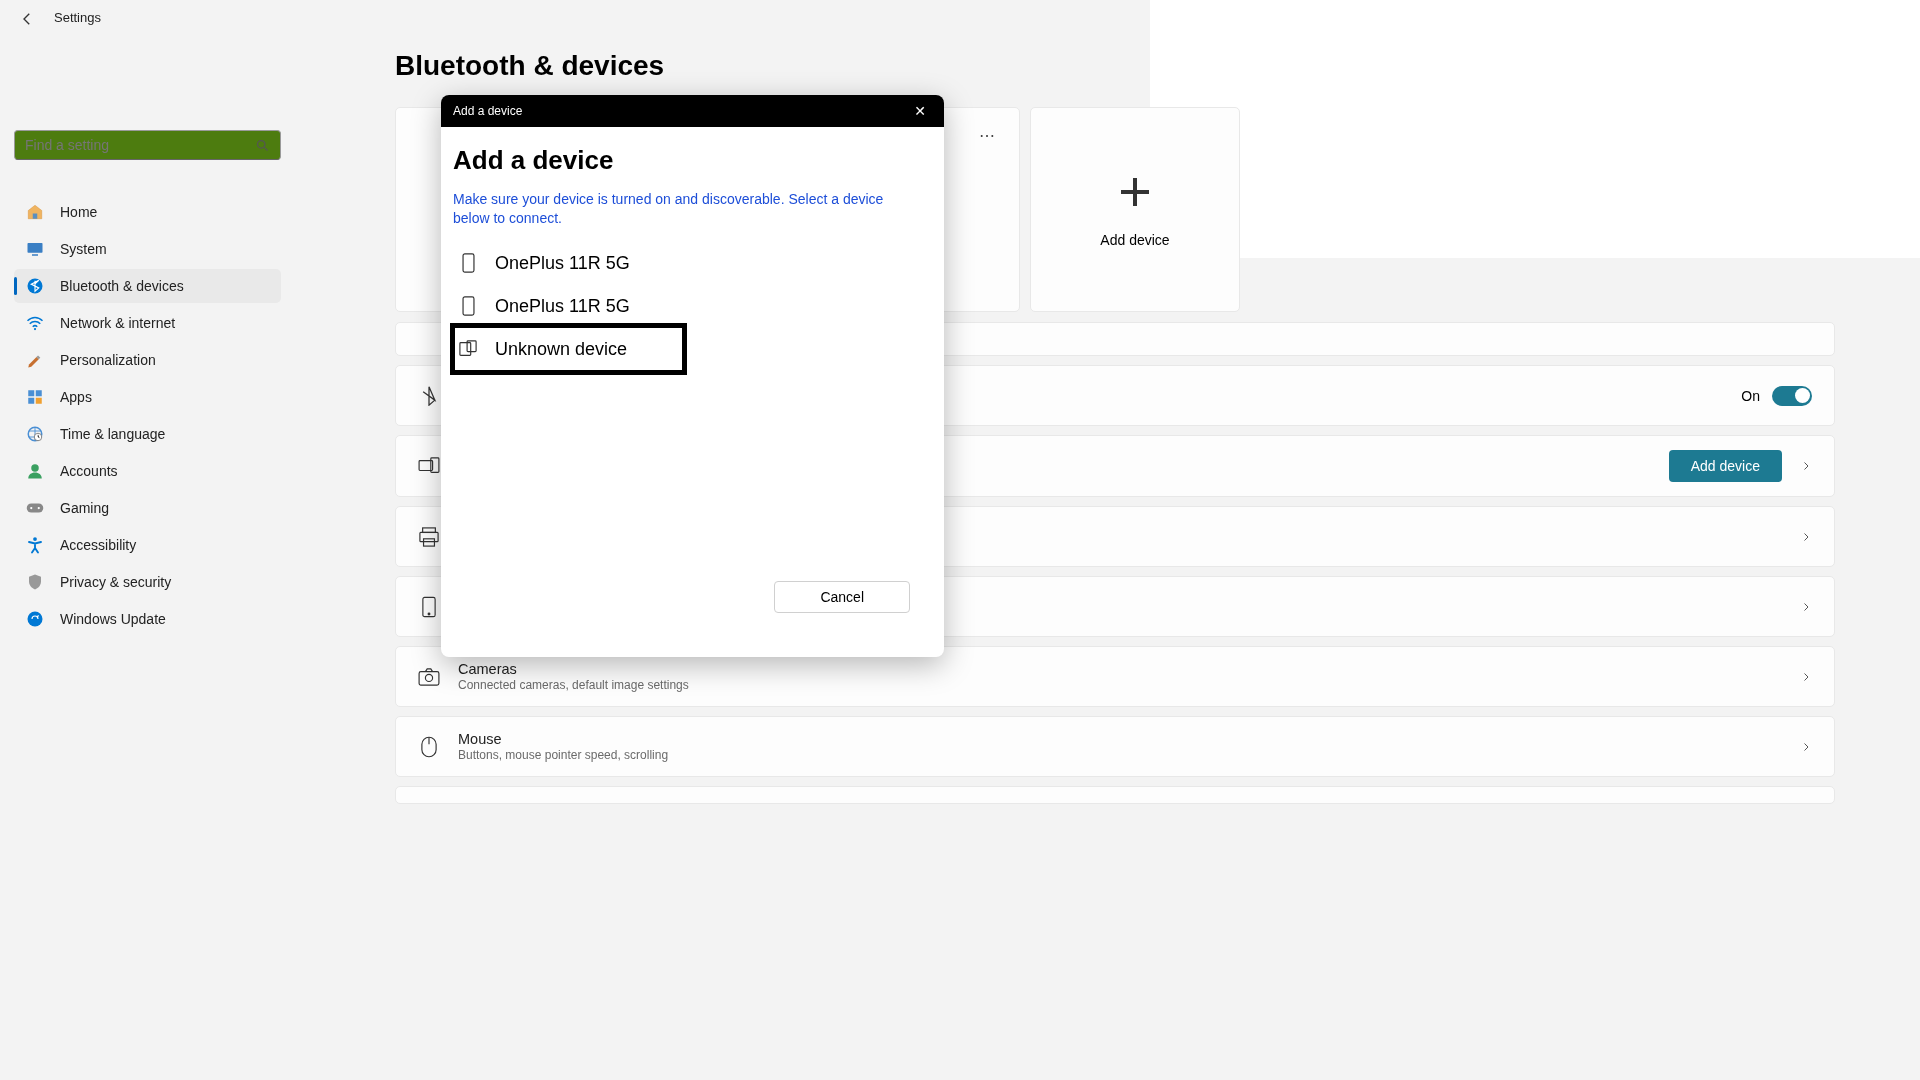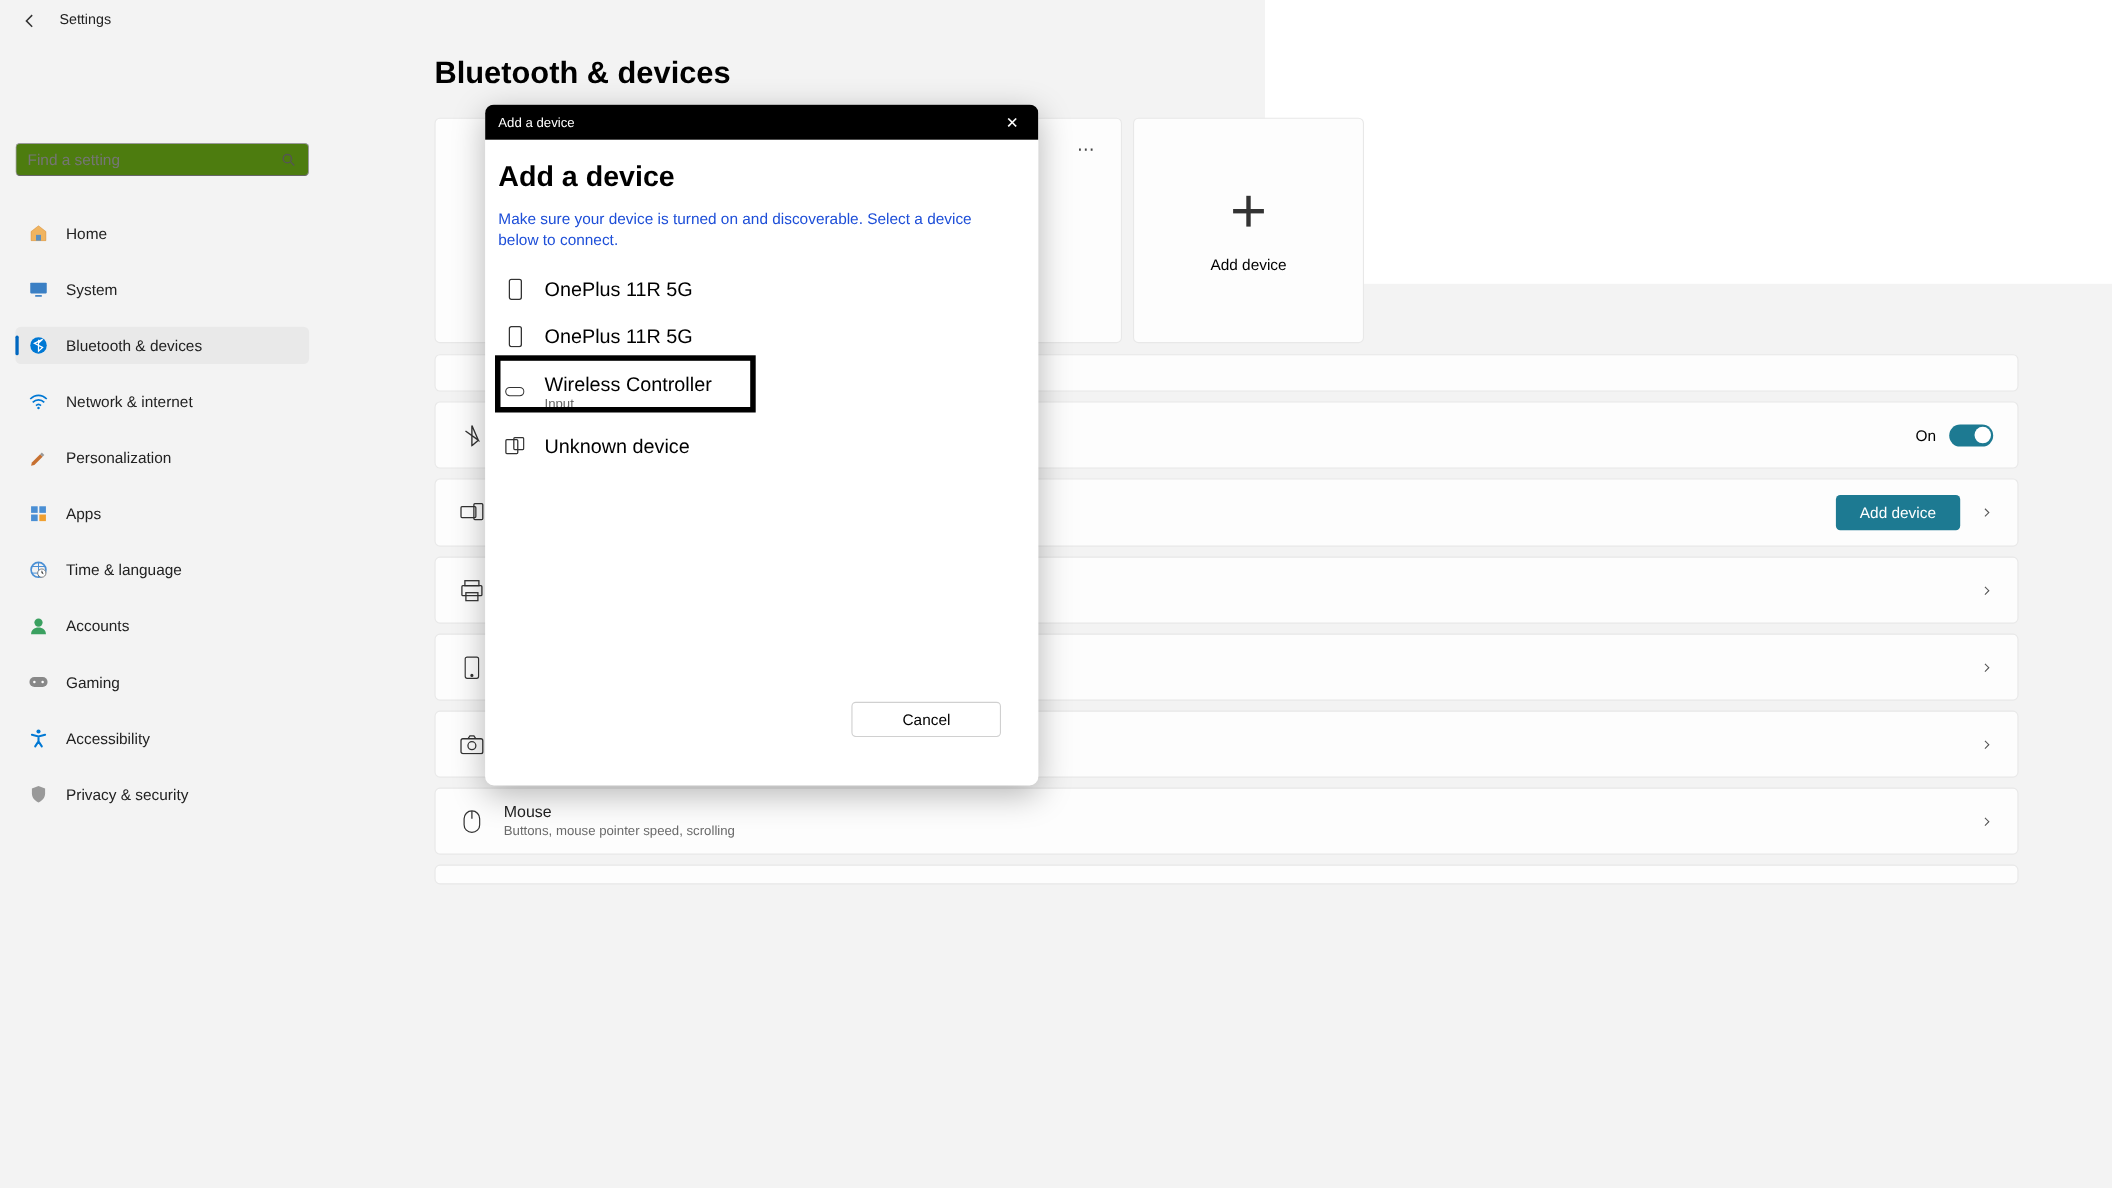--- a/index.html
+++ b/index.html
@@ -8,21 +8,21 @@
     .header-bar { display: flex; padding: 10px 18px; gap: 18px; }
     .back-arrow { width: 18px; height: 18px; cursor: pointer; }
     .app-title { font-size: 13px; color: #222; }
     
     .sidebar { position: absolute; left: 0; top: 50px; width: 295px; padding: 0 14px; }
     .profile-block { height: 80px; }
     .search-box { display: flex; align-items: center; border: 1px solid #9a9a9a; border-bottom: 1.5px solid #666; border-radius: 4px; background: #4d7c0f; padding: 6px 10px; margin-bottom: 35px; }
     .search-box input { border: none; outline: none; background: transparent; flex: 1; font-size: 14px; }
     .search-icon-svg { width: 15px; height: 15px; }
     
-    .nav-list { display: flex; flex-direction: column; gap: 17px; }
+    .nav-list { display: flex; flex-direction: column; gap: 3px; }
     .nav-item { display: flex; align-items: center; gap: 16px; padding: 8px 12px; border-radius: 5px; cursor: pointer; position: relative; }
     .nav-item.active { background: #e9e9e9; }
     .nav-item.active::before { content: ''; position: absolute; left: 0; top: 8px; bottom: 8px; width: 3px; background: #0067c0; border-radius: 3px; }
     .nav-icon { width: 18px; height: 18px; display:flex; align-items:center; justify-content:center; }
     .nav-label { font-size: 14px; color: #222; }
     
     .content { position: absolute; left: 310px; top: 50px; right: 0; padding: 0 85px 0 85px; }
     .page-title { font-size: 28px; font-weight: 600; margin-bottom: 25px; }
     
     .device-cards { display: flex; gap: 10px; margin-bottom: 10px; }
@@ -181,20 +181,29 @@
       <span class="nav-label">Accessibility</span>
     </div>
     <div class="nav-item">
       <span class="nav-icon">
           <svg width="18" height="18" viewBox="0 0 24 24">
             <path d="M12 2l8 3v6c0 5-3 9-8 11-5-2-8-6-8-11V5z" fill="#999"></path>
           </svg>
         </span>
       <span class="nav-label">Privacy &amp; security</span>
     </div>
+    <div class="nav-item">
+      <span class="nav-icon">
+          <svg width="18" height="18" viewBox="0 0 24 24">
+            <circle cx="12" cy="12" r="10" fill="#0078d4"></circle>
+            <path d="M8 12a4 4 0 118 0M14 9l2-1-1 3" stroke="#fff" stroke-width="1.5" fill="none"></path>
+          </svg>
+        </span>
+      <span class="nav-label">Windows Update</span>
+    </div>
   </div>
 </div>
 
 <div class="content">
   <h1 class="page-title">Bluetooth &amp; devices</h1>
   <div class="device-cards">
     <div class="device-card">
       <span style="position:absolute; left:60px; top:130px; font-size:14px; color:#444;">N</span>
       <span class="more-icon">⋯</span>
     </div>
@@ -335,31 +344,20 @@
           <svg width="13" height="20" viewBox="0 0 14 22" stroke="#333" stroke-width="1.3" fill="none">
             <rect x="1" y="1" width="12" height="20" rx="2"></rect>
           </svg>
         </span>
       <div class="dev-text-wrap">
           <span class="dev-name">OnePlus 11R 5G</span>
         </div>
     </div>
     <div class="device-list-item">
       <span class="dev-icon">
-          <svg width="20" height="14" viewBox="0 0 24 16" stroke="#333" stroke-width="1.3" fill="none">
-            <rect x="1" y="3" width="22" height="10" rx="5"></rect>
-          </svg>
-        </span>
-      <div class="dev-text-wrap">
-        <span class="dev-name">Wireless Controller</span>
-        <span class="dev-sub">Input</span>
-      </div>
-    </div>
-    <div class="device-list-item">
-      <span class="dev-icon">
           <svg width="18" height="18" viewBox="0 0 20 20" stroke="#333" stroke-width="1.3" fill="none">
             <rect x="1" y="3" width="12" height="14" rx="1"></rect>
             <rect x="9" y="1" width="10" height="12" rx="1"></rect>
           </svg>
         </span>
       <div class="dev-text-wrap">
           <span class="dev-name">Unknown device</span>
         </div>
     </div>
 

